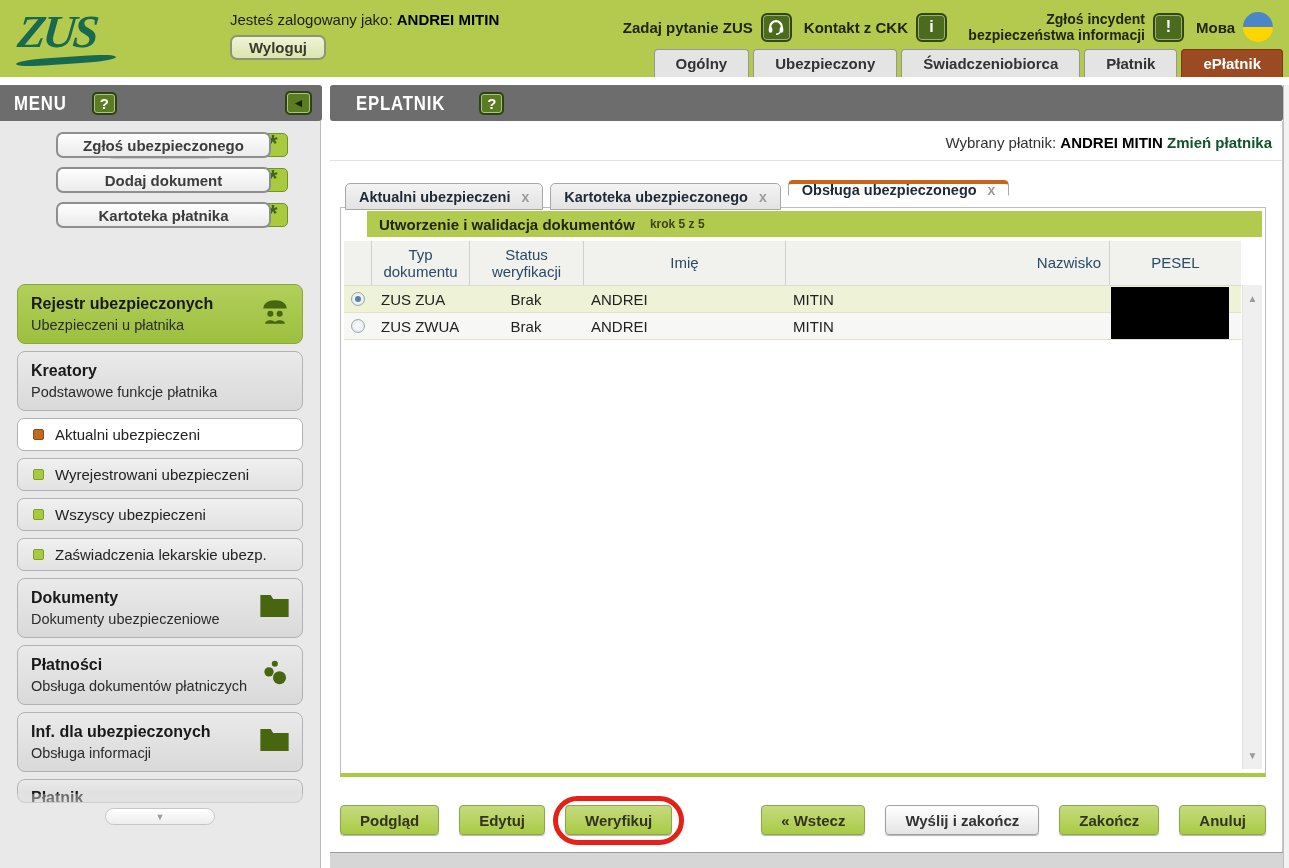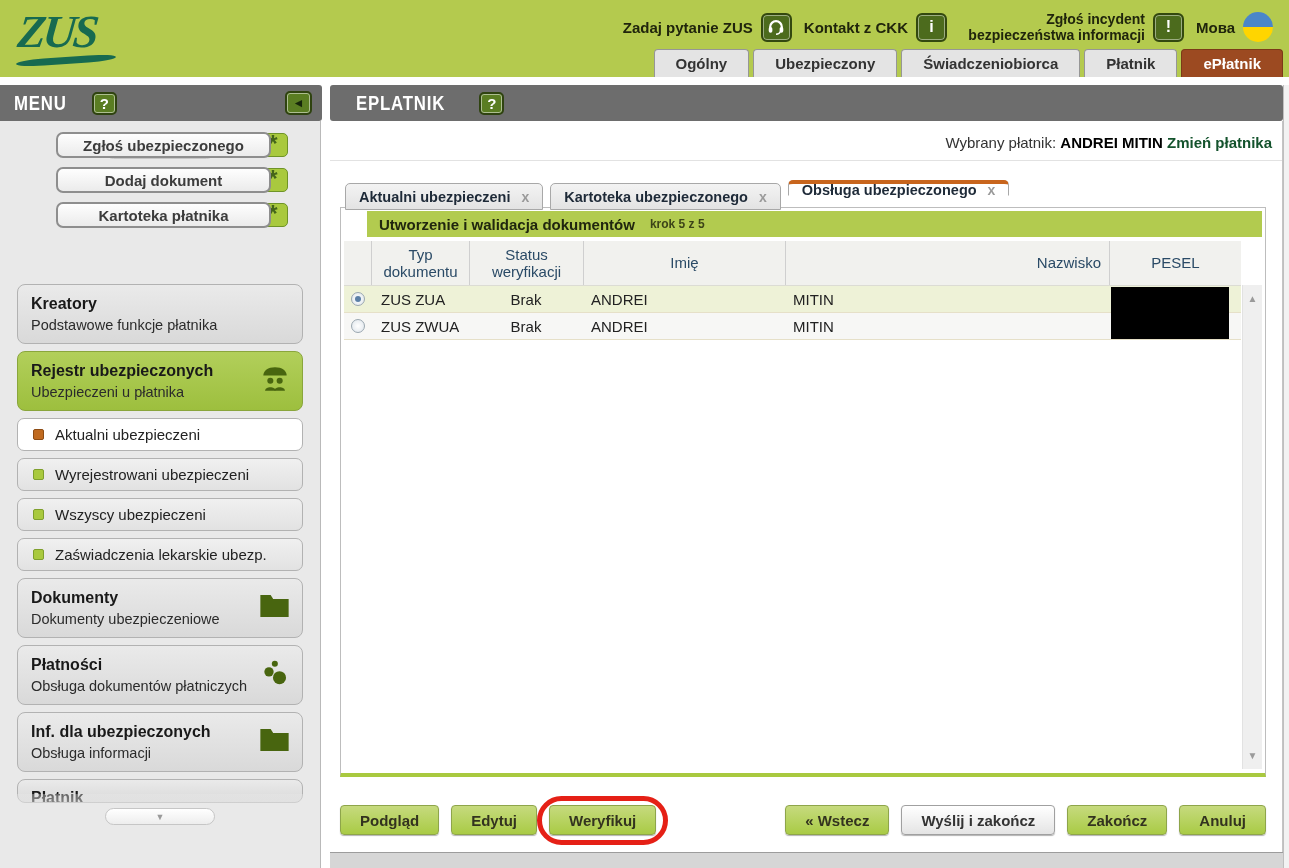--- a/index.html
+++ b/index.html
@@ -95,38 +95,45 @@
   .cell.c-status { text-align:center; }
   .cell.c-imie, .cell.c-naz { padding-left:8px; }
   .radio { width:14px; height:14px; border-radius:50%; border:1px solid #9aa7b0; background:radial-gradient(#ffffff,#dde4ea); position:relative; cursor:pointer; }
   .radio.on::after { content:""; position:absolute; left:3px; top:3px; width:6px; height:6px; border-radius:50%; background:#5b7fa6; }
   .redaction { position:absolute; top:46px; left:767px; width:118px; height:52px; background:#000; }
 
   .vscroll { position:absolute; top:77px; right:3px; bottom:4px; width:20px; background:#efefef; border-left:1px solid #e2e2e2; }
   .vs-arrow { position:absolute; left:0; width:100%; text-align:center; color:#9a9a9a; font-size:10px; cursor:pointer; }
   .vs-arrow.up { top:8px; } .vs-arrow.down { bottom:8px; }
 
-  .actions { position:absolute; top:684px; left:10px; right:16px; display:flex; align-items:center; gap:12px; }
+  .actions { position:absolute; top:684px; left:10px; right:16px; display:flex; align-items:center; gap:20px; }
   .actions .spacer { flex:1; }
   .btn { height:30px; padding:0 19px; border-radius:4px; font-weight:bold; font-size:15px; color:#33331f; display:flex; align-items:center; justify-content:center; box-shadow:0 1px 1px rgba(0,0,0,.3); cursor:pointer; }
   .btn.green { background:linear-gradient(#c6da7e,#a9cb45); border:1px solid #8ea54a; }
   .btn.white { background:linear-gradient(#ffffff,#e4e4e4); border:1px solid #a0a0a0; color:#333; }
   .hl-wrap { position:relative; }
   .annotation { position:absolute; left:-12px; top:-9px; right:-12px; bottom:-10px; border:5px solid #e52016; border-radius:26px; pointer-events:none; z-index:5; }
 </style>
 </head>
 <body>
 
 <div class="screen">
 
   <div class="top-header">
     <div class="logo">
       <span class="logo-text">ZUS</span>
       <div class="logo-swoosh"></div>
     </div>
+    <div class="login-block">
+      <div class="login-line">
+        <span>Jesteś zalogowany jako:</span>
+        <b>ANDREI MITIN</b>
+      </div>
+      <div class="logout-btn">Wyloguj</div>
+    </div>
     <div class="header-links">
       <div class="hlink">
         <span class="hlink-label">Zadaj pytanie ZUS</span>
         <span class="sq-icon">
           <svg width="18" height="16" viewBox="0 0 24 22">
               <path d="M4 13 v-2 a8 8 0 0 1 16 0 v2" fill="none" stroke="#fff" stroke-width="3"></path>
               <rect x="2" y="11" width="5" height="8" rx="2.5" fill="#fff"></rect>
               <rect x="17" y="11" width="5" height="8" rx="2.5" fill="#fff"></rect>
               <path d="M12 21 q5 0 6 -4" fill="none" stroke="#fff" stroke-width="2"></path>
             </svg>
@@ -178,36 +185,36 @@
       <div class="qbtn">
         <span class="qicon">*</span>
         <span class="qlabel">Kartoteka płatnika</span>
       </div>
     </div>
     <div class="expander">
       <span>▲</span>
     </div>
 
     <div class="side-list">
-      <div class="scard">
-        <div class="scard-title">Kreatory</div>
-        <div class="scard-sub">Podstawowe funkcje płatnika</div>
-      </div>
       <div class="scard active">
         <div class="scard-title">Rejestr ubezpieczonych</div>
         <div class="scard-sub">Ubezpieczeni u płatnika</div>
         <span class="scard-icon">
           <svg width="30" height="28" viewBox="0 0 24 24" fill="#48650f">
               <path d="M12 2 C6 2 2 5 2 9 L22 9 C22 5 18 2 12 2 Z"></path>
               <circle cx="8" cy="13.5" r="2.6"></circle>
               <circle cx="16" cy="13.5" r="2.6"></circle>
               <path d="M3.5 22 c0-4 9-4 9 0 z"></path>
               <path d="M11.5 22 c0-4 9-4 9 0 z"></path>
             </svg>
         </span>
+      </div>
+      <div class="scard">
+        <div class="scard-title">Kreatory</div>
+        <div class="scard-sub">Podstawowe funkcje płatnika</div>
       </div>
       <div class="ssub active">
         <span class="bullet orange"></span>
         <span>Aktualni ubezpieczeni</span>
       </div>
       <div class="ssub">
         <span class="bullet"></span>
         <span>Wyrejestrowani ubezpieczeni</span>
       </div>
       <div class="ssub">

